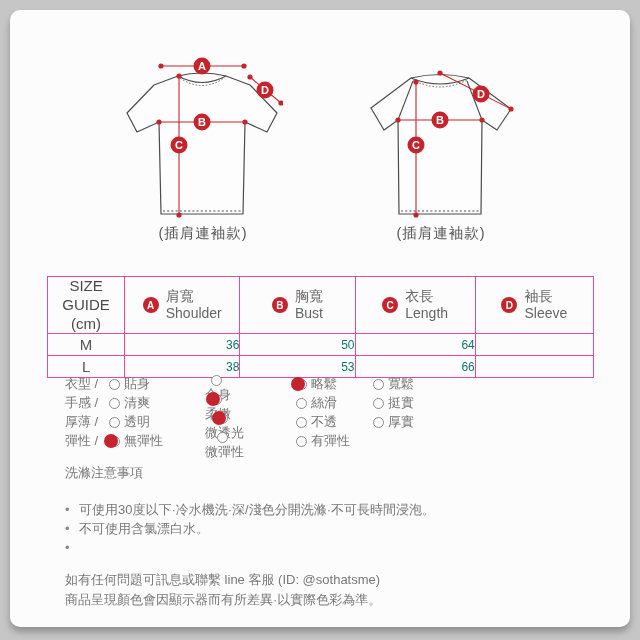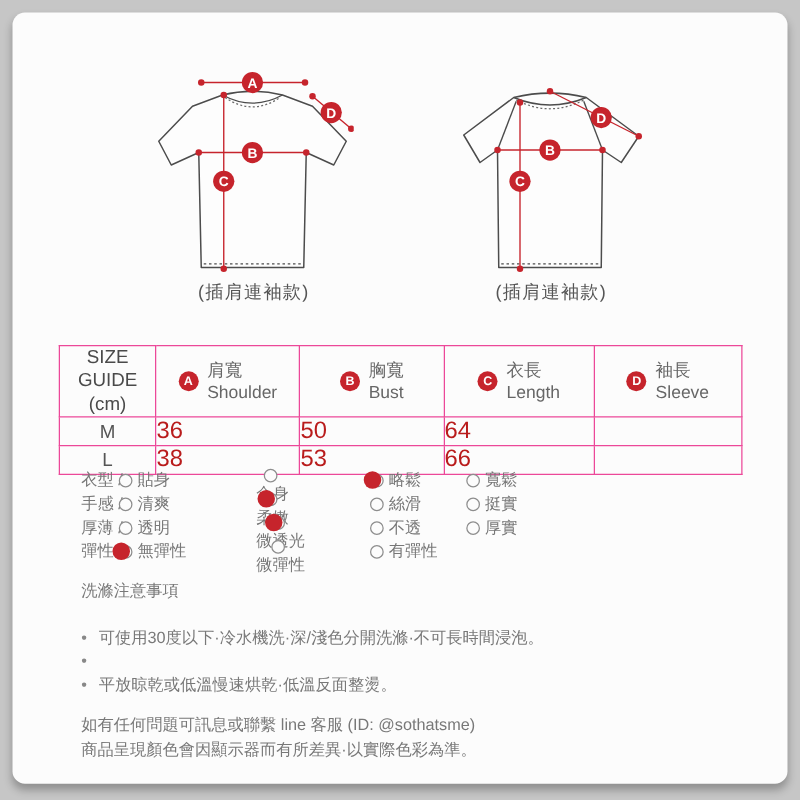--- a/index.html
+++ b/index.html
@@ -32,29 +32,29 @@
   th.corner{height:45px;font-size:15px;color:#4a4a4a;font-weight:normal;line-height:1.25;text-align:center;}
   th.meas{height:45px;font-weight:normal;}
   .measflex{display:flex;align-items:center;justify-content:center;gap:7px;}
   .measlines{text-align:left;font-size:14px;color:#666;line-height:1.22;}
   .badge{
     width:16px;height:16px;border-radius:50%;background:#c6242c;color:#fff;
     font-size:10px;font-weight:bold;display:flex;align-items:center;justify-content:center;
     flex:0 0 16px;
   }
   td.sizecell{height:21px;text-align:center;font-size:15px;color:#555;}
-  td.valcell{height:21px;text-align:left;font-size:19px;color:#b91c1c;}
+  td.valcell{height:21px;text-align:right;font-size:12px;color:#0f766e;}
   
   .textcol{position:absolute;left:55px;top:363px;width:520px;}
   .mat-title{font-size:14px;color:#6d6d6d;margin-bottom:7px;}
   .mat-title b{color:#3f3f3f;font-weight:bold;font-size:14px;}
   .matrow{position:relative;height:19px;font-size:13px;color:#777;}
   .matlabel{position:absolute;left:0;top:2px;}
   .opt{position:absolute;top:2px;display:inline-flex;align-items:center;}
-  .opt.c1{left:30px;font-family:Liberation Serif, serif;}.opt.c2{left:140px;flex-direction:column;}.opt.c3{left:231px;}.opt.c4{left:308px;}
+  .opt.c1{left:44px;font-family:Liberation Serif, serif;}.opt.c2{left:140px;flex-direction:column;}.opt.c3{left:231px;}.opt.c4{left:308px;}
   .ringwrap{position:relative;width:11px;height:11px;margin-right:4px;flex:0 0 11px;}
   .ring{position:absolute;left:0;top:0;width:9px;height:9px;border:1.3px solid #8d8d8d;border-radius:50%;background:#fcfcfc;}
   .dot{display:none;position:absolute;left:-5px;top:-2px;width:14px;height:14px;border-radius:50%;background:#c6242c;z-index:2;}
   .dot.on{display:block;}
   .wash{margin-top:14px;font-size:13px;color:#787878;}
   .wash-title{line-height:19px;margin-bottom:18px;}
   .bullet-line{line-height:19px;display:flex;}
   .bullet-glyph{width:14px;flex:0 0 14px;color:#888;}
   .footer{margin-top:13px;font-size:13px;color:#787878;line-height:20px;}
   
@@ -329,24 +329,24 @@
     </div>
 
     <div class="wash">
       <div class="wash-title">洗滌注意事項</div>
       <div class="bullet-line">
           <span class="bullet-glyph">•</span>
           <span>可使用30度以下·冷水機洗·深/淺色分開洗滌·不可長時間浸泡。</span>
         </div>
       <div class="bullet-line">
           <span class="bullet-glyph">•</span>
+          <span>不可使用含氯漂白水。</span>
         </div>
       <div class="bullet-line">
           <span class="bullet-glyph">•</span>
-          <span>平放晾乾或低溫慢速烘乾·低溫反面整燙。</span>
         </div>
     </div>
 
     <div class="footer">
       <div>如有任何問題可訊息或聯繫 line 客服 (ID: @sothatsme)</div>
       <div>商品呈現顏色會因顯示器而有所差異·以實際色彩為準。</div>
     </div>
   </div>
 
 </div>

